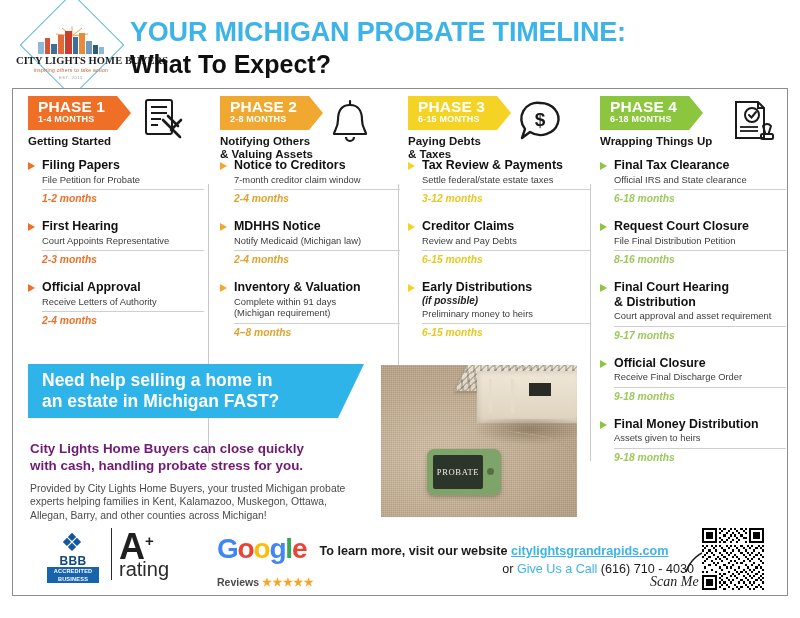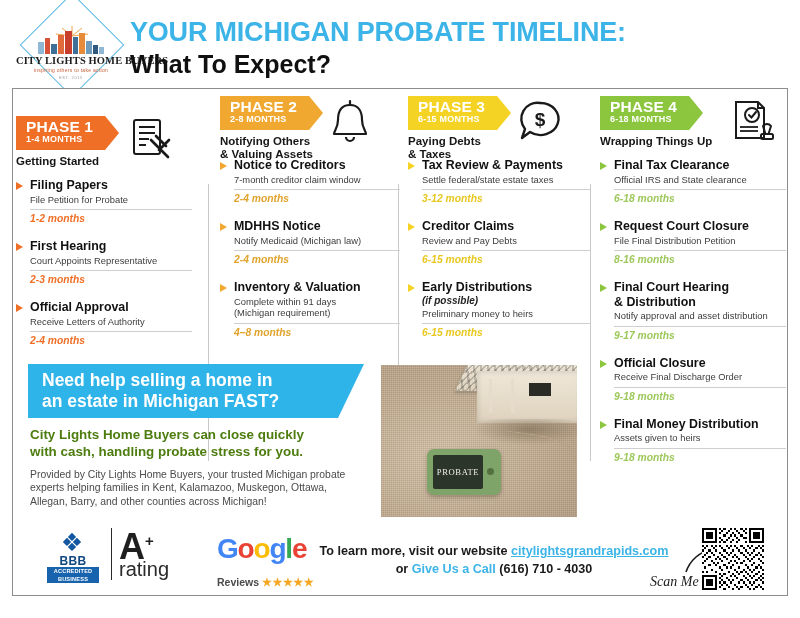--- a/index.html
+++ b/index.html
@@ -48,21 +48,21 @@
 
   
   .frame{
     position:absolute;left:12px;top:88px;width:776px;height:508px;
     border:1.3px solid #8d8d8d;background:#fff;box-sizing:border-box;
   }
 
   
   .cols{position:absolute;left:12px;top:88px;width:776px;height:508px;}
   .col{position:absolute;top:8px;}
-  .col-1{left:4px;width:176px;margin-top:20px;}
+  .col-1{left:16px;width:176px;}
   .col-2{left:208px;width:180px;}
   .col-3{left:396px;width:182px;}
   .col-4{left:588px;width:186px;}
 
   .divider{position:absolute;width:1px;background:#c9c9c9;}
   .d1{left:196px;top:96px;height:277px;}
   .d2{left:386px;top:96px;height:277px;}
   .d3{left:578px;top:96px;height:277px;}
 
   
@@ -98,22 +98,22 @@
 
   
   .cta{position:absolute;left:16px;top:276px;width:348px;}
   .cta-banner{
     position:relative;width:336px;min-height:44px;background:#2fb4e9;
     padding:6px 10px 7px 14px;box-sizing:border-box;
     clip-path:polygon(0 0, 100% 0, calc(100% - 26px) 100%, 0 100%);
   }
   .cta-banner-text{font-size:17.5px;font-weight:bold;color:#fff;line-height:20.5px;}
   .cta-head{
-    font-size:13.4px;font-weight:bold;color:#4d7c0f;line-height:16.5px;
-    margin:9px 0 0 2px;
+    font-size:13.4px;font-weight:bold;color:#701a75;line-height:16.5px;
+    margin:23px 0 0 2px;
   }
   .cta-body{
     font-size:10.4px;color:#4a4a4a;line-height:13.4px;margin:8px 0 0 2px;width:330px;
   }
 
   
   .photo{
     position:absolute;left:369px;top:277px;width:196px;height:152px;
     background:#c9b49a;overflow:hidden;
   }
@@ -190,21 +190,21 @@
   .aplus-r{font-size:20px;color:#2a2a2a;line-height:17px;margin-top:-3px;}
 
   .google{position:absolute;left:205px;top:12px;width:135px;}
   .g-word{font-size:28px;font-weight:bold;line-height:29px;letter-spacing:-1.2px;}
   .g-b{color:#4285f4;}.g-r{color:#ea4335;}.g-y{color:#fbbc05;}.g-g{color:#34a853;}
   .g-rev{font-size:10.5px;font-weight:bold;color:#4a4a4a;margin-top:13px;}
   .g-stars{color:#f5a623;font-size:11px;letter-spacing:.6px;}
 
   .contact{position:absolute;left:282px;top:20px;width:400px;text-align:center;}
   .contact-l1{font-size:12.6px;font-weight:bold;color:#1a1a1a;line-height:18px;}
-  .contact-l2{font-size:12.6px;font-weight:bold;color:#1a1a1a;line-height:18px;}
+  .contact-l2{font-size:12.6px;font-weight:normal;color:#1a1a1a;line-height:18px;text-align:right;}
   .link{color:#3cb4e7;text-decoration:underline;}
   .link-plain{color:#3cb4e7;text-decoration:none;}
 
   .qr-wrap{position:absolute;left:690px;top:6px;width:66px;height:66px;}
   .qr{width:62px;height:62px;background:#fff;}
   .scanme{
     position:absolute;left:638px;top:52px;font-size:14px;font-style:italic;
     color:#1b1b1b;font-family:"Liberation Serif", serif;
   }
   .scan-arrow{position:absolute;left:672px;top:22px;width:30px;height:32px;}
@@ -404,21 +404,21 @@
         <span class="tri" style="border-left-color:#8cc63e"></span>
         <div class="item-title">Request Court Closure</div>
         <div class="item-desc">File Final Distribution Petition</div>
         <div class="item-rule"></div>
         <div class="item-dur" style="color:#9dc85a">8-16 months</div>
       </div>
       <div class="item">
         <span class="tri" style="border-left-color:#8cc63e"></span>
         <div class="item-title" style="white-space:pre-line">Final Court Hearing
 &amp; Distribution</div>
-        <div class="item-desc">Notify approval and asset distribution</div>
+        <div class="item-desc">Court approval and asset requirement</div>
         <div class="item-rule"></div>
         <div class="item-dur" style="color:#9dc85a">9-17 months</div>
       </div>
       <div class="item">
         <span class="tri" style="border-left-color:#8cc63e"></span>
         <div class="item-title">Official Closure</div>
         <div class="item-desc">Receive Final Discharge Order</div>
         <div class="item-rule"></div>
         <div class="item-dur" style="color:#9dc85a">9-18 months</div>
       </div>

